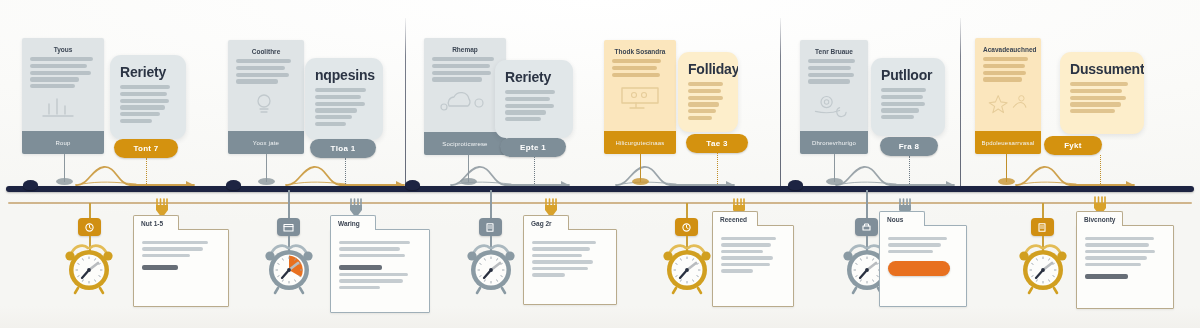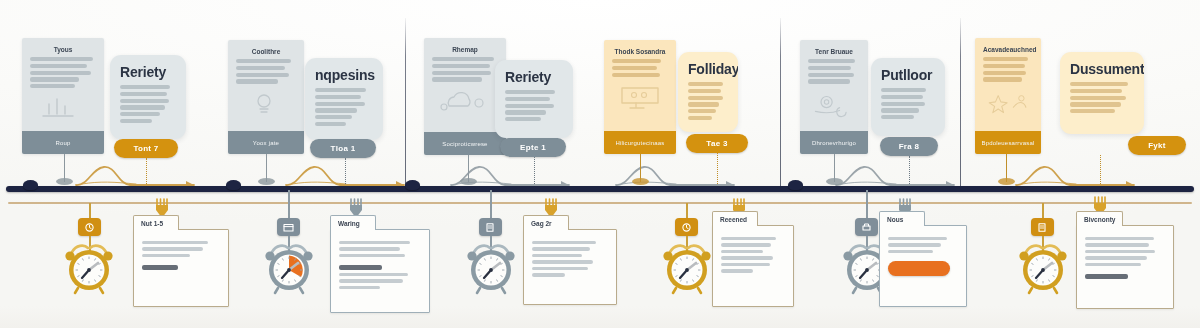--- a/index.html
+++ b/index.html
@@ -387,21 +387,21 @@
       <div class="stem-solid amber" style="left: 1006px; top: 154px; height: 28px;"></div>
       <div class="blob amber" style="left: 998px; top: 178px;"></div>
       <div class="ucard round amber" style="left: 1060px; top: 52px; width: 84px; height: 82px;">
         <div class="utitle">Dussument</div>
         <div class="uline" style="width: 90%;"></div>
         <div class="uline" style="width: 82%;"></div>
         <div class="uline" style="width: 88%;"></div>
         <div class="uline" style="width: 80%;"></div>
         <div class="uline" style="width: 70%;"></div>
       </div>
-      <div class="pill amber" style="left: 1128px; top: 136px; width: 58px;">
+      <div class="pill amber" style="left: 1044px; top: 136px; width: 58px;">
         <span>Fykt</span>
       </div>
       <div class="stem amber" style="left: 1100px; top: 155px; height: 29px;"></div>
     </div>
 
   <div id="lower-layer">
       <div class="dstem amber" style="left: 89px; top: 203px; height: 16px;"></div>
       <div class="chip amber" style="left: 78px; top: 218px;">
         <svg width="13" height="11" viewBox="0 0 13 11">
           <circle cx="6.5" cy="5.5" r="3.6" stroke="#ffffff" stroke-width="1.1" fill="none"></circle>

